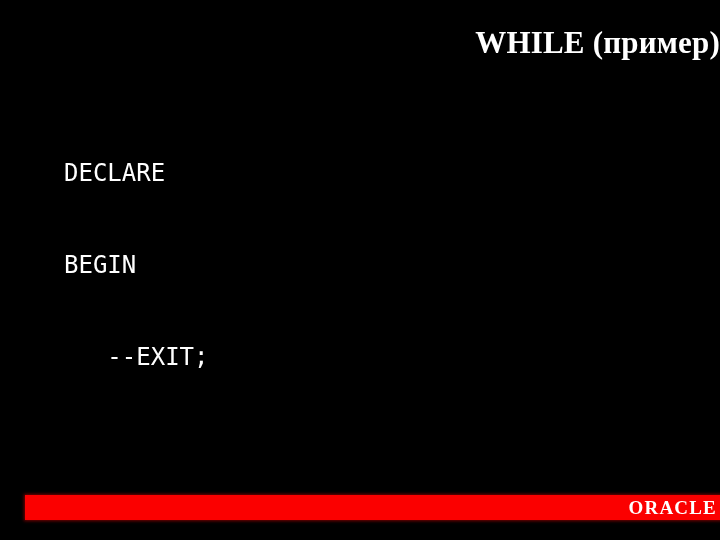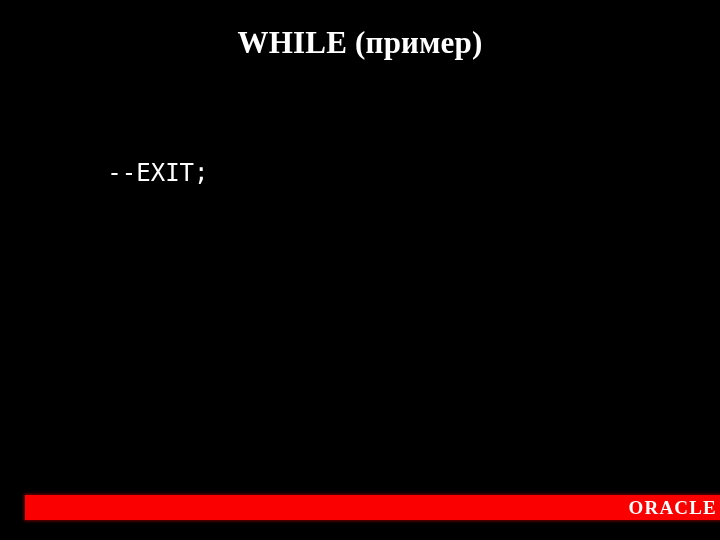--- a/index.html
+++ b/index.html
@@ -23,21 +23,21 @@
     height: 540px;
     background: #000000;
   }
 
   
   #slide-title {
     position: absolute;
     left: 0;
     top: 24px;
     width: 720px;
-    text-align: center;
+    text-align: right;
     color: #ffffff;
     font-family: "Liberation Serif", "DejaVu Serif", serif;
     font-weight: bold;
     font-size: 31px;
     line-height: 38px;
     letter-spacing: 0.2px;
     white-space: nowrap;
   }
 
   
@@ -85,20 +85,22 @@
   }
 </style>
 </head>
 <body>
 
 <div id="slide">
 
   <div id="slide-title">WHILE (пример)</div>
 
   <div id="code-block">
+    <span class="code-line">DECLARE</span>
+    <span class="code-line">BEGIN</span>
     <span class="code-line">   --EXIT;</span>
     
     
     
     
     
     
     
   </div>
 

